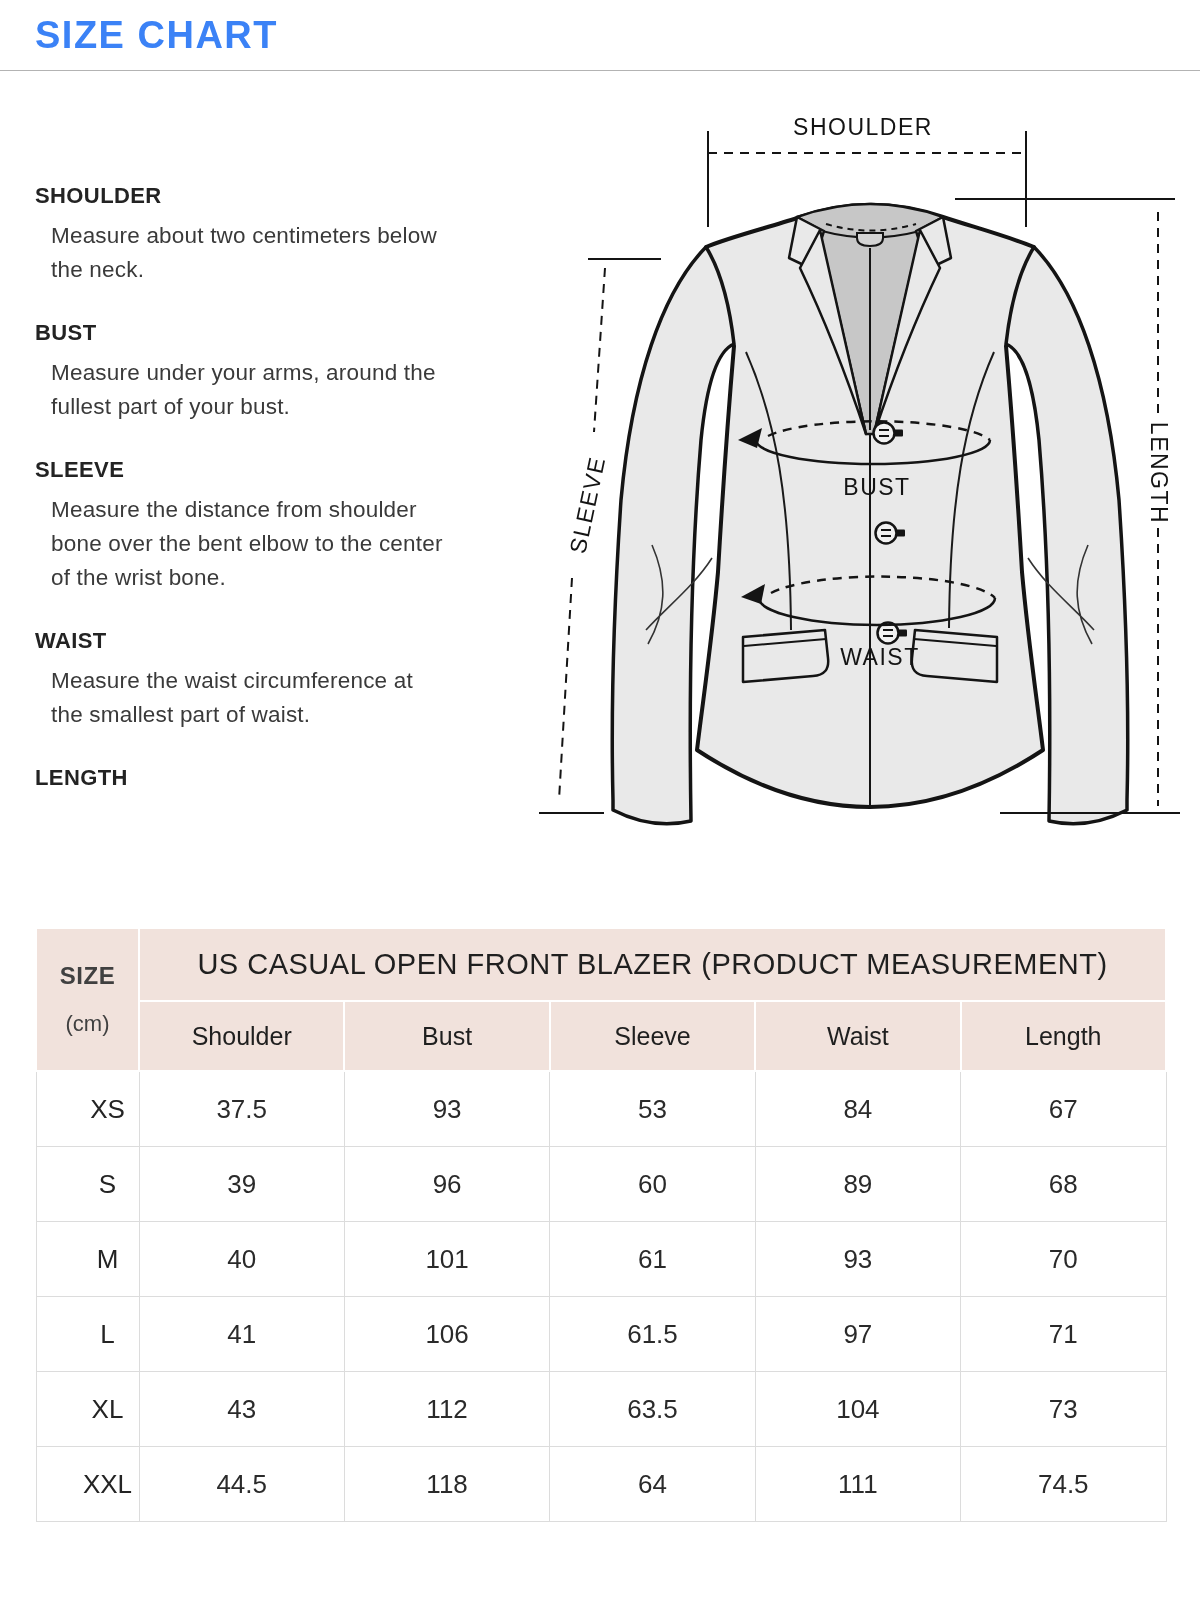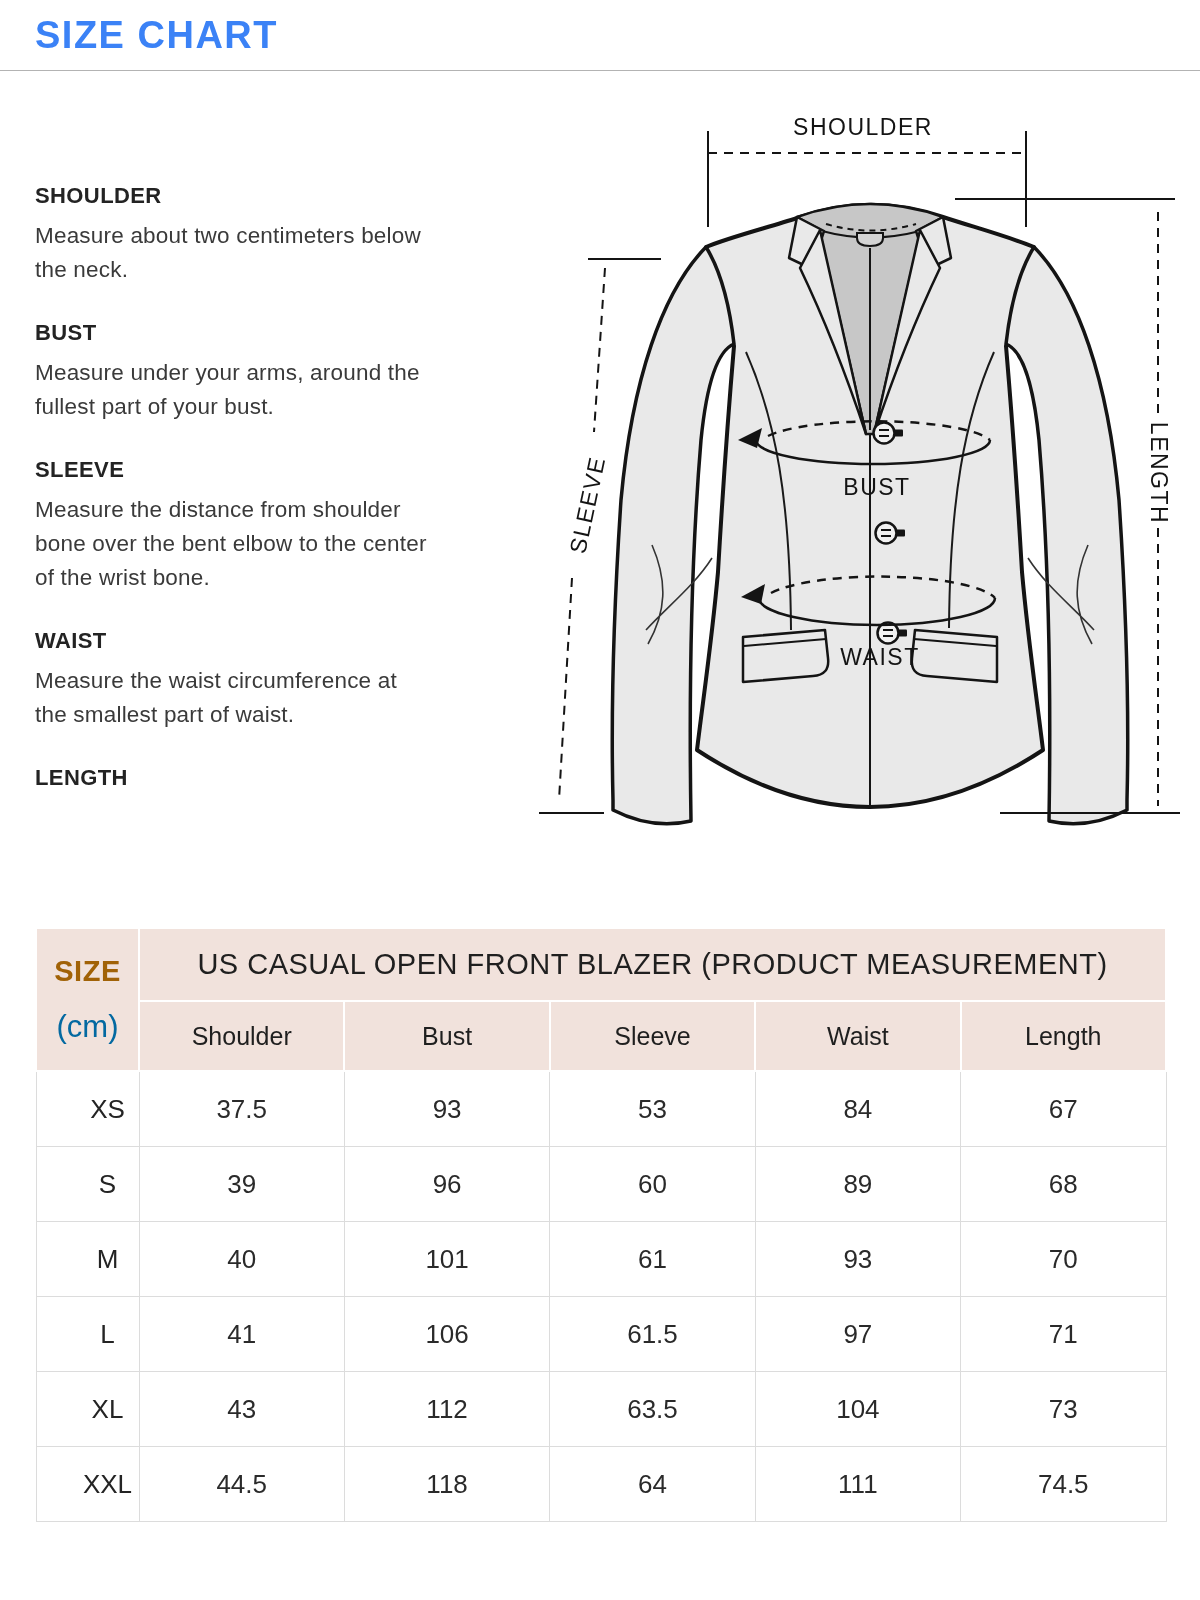--- a/index.html
+++ b/index.html
@@ -8,42 +8,42 @@
 
   .page-title{position:absolute;left:35px;top:14px;font-size:38px;font-weight:bold;
               letter-spacing:1.5px;color:#3b82f6;}
   .title-rule{position:absolute;left:0;top:70px;width:1200px;height:1px;background:#b3b3b3;}
 
   
   .instructions{position:absolute;left:35px;top:184px;width:470px;}
   .instr-section{margin:0;}
   .instr-title{font-size:22px;line-height:24px;font-weight:bold;letter-spacing:.4px;
                color:#232323;margin:0 0 11px 0;}
-  .instr-text{font-size:22.5px;line-height:34px;color:#3a3a3a;margin:0 0 34px 0;
+  .instr-text{font-size:22.5px;line-height:34px;color:#3a3a3a;margin:0 0 34px 16px;
               white-space:pre-line;letter-spacing:.2px;}
 
   
   .diagram{position:absolute;left:450px;top:90px;width:750px;height:760px;}
   .diagram svg{position:absolute;left:0;top:0;}
   .diag-label{position:absolute;font-size:23px;letter-spacing:1.5px;color:#141414;
               white-space:nowrap;transform:translate(-50%,-50%);}
   .diag-label.rot-sleeve{transform:translate(-50%,-50%) rotate(-78deg);}
   .diag-label.rot-length{transform:translate(-50%,-50%) rotate(90deg);}
 
   
   .size-table{position:absolute;left:35px;top:927px;width:1132px;border-collapse:collapse;
               table-layout:fixed;}
   .size-table th,.size-table td{border:1px solid #dcdcdc;text-align:center;vertical-align:middle;
               font-weight:normal;padding:0;}
   .size-table thead th{background:#f1e2dc;border:2px solid #ffffff;}
   .row-product th{height:71px;}
   .row-cols th{height:68px;font-size:25px;color:#1f1f1f;}
   .product-header{font-size:29px;font-weight:bold;letter-spacing:.5px;color:#1f1f1f;}
-  .size-cell .size-word{font-size:29px;font-weight:bold;letter-spacing:.5px;color:#a16207;}
-  .size-cell .size-unit{font-size:31px;color:#0369a1;margin-top:21px;}
+  .size-cell .size-word{font-size:24px;font-weight:bold;letter-spacing:.5px;color:#404040;}
+  .size-cell .size-unit{font-size:22px;color:#404040;margin-top:21px;}
   .size-table tbody th{font-size:26px;color:#242424;height:74px;padding-left:40px;}
   .size-table tbody td{font-size:26px;color:#2a2a2a;height:74px;}
 </style>
 </head>
 <body>
 
 <div class="page">
 
   <div class="page-title">SIZE CHART</div>
   <div class="title-rule"></div>

